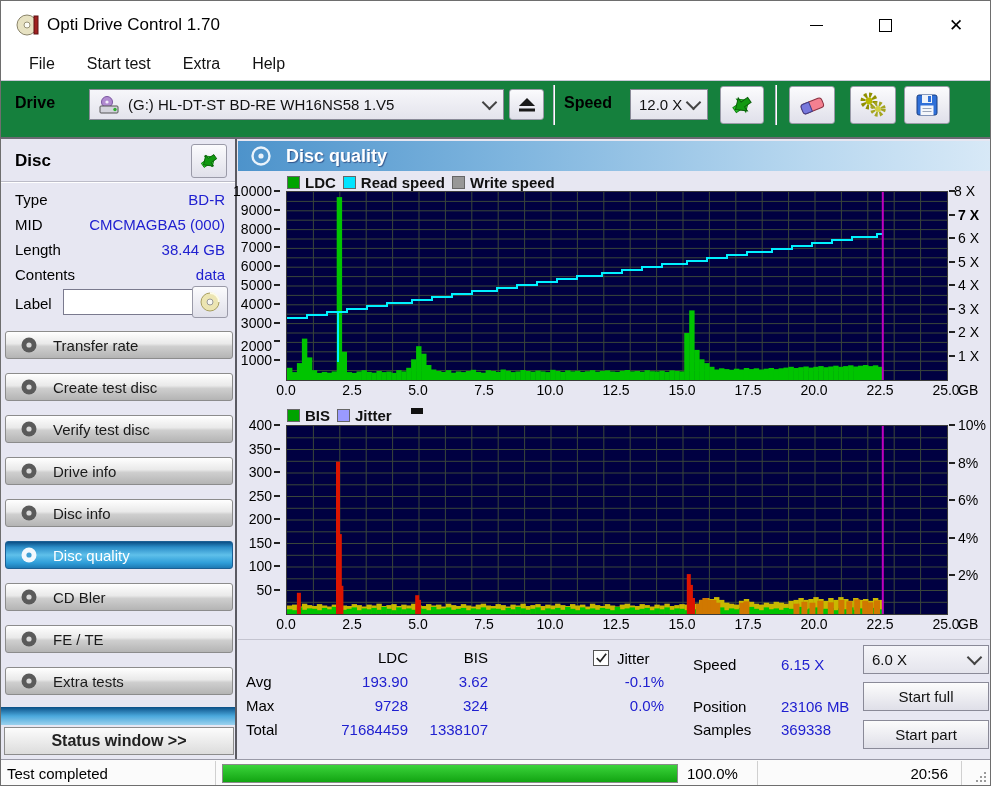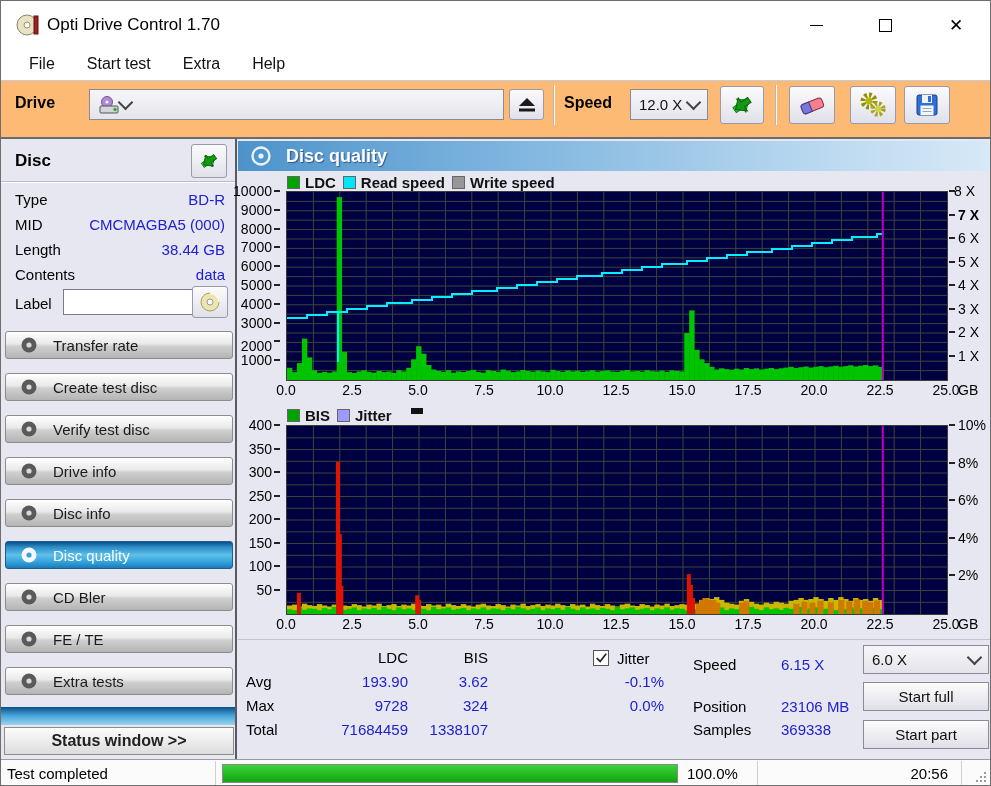--- a/index.html
+++ b/index.html
@@ -7,21 +7,21 @@
   .abs{position:absolute;}
   
   .titlebar{left:0;top:0;width:100%;height:48px;background:#ffffff;}
   .title-text{left:46px;top:14px;font-size:17px;color:#000;}
   .winbtn{top:12px;width:34px;height:24px;display:flex;align-items:center;justify-content:center;cursor:pointer;}
   
   .menubar{left:0;top:48px;width:100%;height:30px;background:#ffffff;display:flex;align-items:center;gap:0;}
   .menu-item{padding:0 16px;font-size:16px;color:#111;cursor:pointer;}
   .menu-item:first-child{padding-left:28px;}
   
-  .toolbar{left:0;top:79px;width:100%;height:59px;background:#fdba74;border-top:1px solid #c9c9d8;border-bottom:2px solid #6a6a72;box-sizing:border-box;padding-left:20px;}
+  .toolbar{left:0;top:79px;width:100%;height:59px;background:#15803d;border-top:1px solid #c9c9d8;border-bottom:2px solid #6a6a72;box-sizing:border-box;padding-left:20px;}
   .tb-label{font-size:16px;font-weight:bold;color:#000;}
   .combo{background:linear-gradient(180deg,#f6f6fa,#e4e4ec);border:1px solid #8a8a98;display:flex;align-items:center;box-sizing:border-box;}
   .combo .txt{font-size:15px;color:#111;white-space:nowrap;overflow:hidden;}
   .tbtn{background:linear-gradient(180deg,#fbfbfd,#e0e0ea);border:1px solid #9a9aa8;border-radius:3px;display:flex;align-items:center;justify-content:center;cursor:pointer;box-sizing:border-box;}
   .vsep{width:1px;background:#b4b4c4;box-shadow:1px 0 0 #fff;}
   .chev{width:9px;height:9px;border-right:2px solid #444;border-bottom:2px solid #444;transform:rotate(45deg);margin-top:-4px;}
   
   .sidebar{left:0;top:138px;width:236px;height:620px;background:#e7e7f2;border-right:2px solid #5a5a62;box-sizing:border-box;}
   .disc-header{left:0;top:2px;width:234px;height:40px;border-bottom:1px solid #bcbcc8;box-shadow:0 1px 0 #fff;}
   .disc-title{left:14px;top:10px;font-size:17px;font-weight:bold;color:#000;}
@@ -86,20 +86,21 @@
 
   <div class="abs toolbar">
     <span class="abs tb-label" style="left:14px;top:13px">Drive</span>
     <div class="abs combo" style="left:88px;top:8px;width:415px;height:31px;padding:0 8px">
       <svg width="22" height="22" viewBox="0 0 22 22">
         <circle cx="9" cy="8" r="5.5" fill="#b08ad0" stroke="#7a55a0"></circle>
         <circle cx="9" cy="8" r="1.6" fill="#f2ecfa"></circle>
         <rect x="2" y="12" width="18" height="7" rx="1" fill="#d4d4dc" stroke="#555"></rect>
         <circle cx="17" cy="15.5" r="1.7" fill="#2faf2f"></circle>
       </svg>
+      <span class="txt" style="margin-left:8px;flex:1">(G:)  HL-DT-ST BD-RE  WH16NS58 1.V5</span>
       <div class="chev"></div>
     </div>
     <div class="abs tbtn" style="left:508px;top:8px;width:35px;height:31px">
       <svg width="20" height="16" viewBox="0 0 20 16">
         <polygon points="10,1 18,9 2,9" fill="#1a1a1a"></polygon>
         <rect x="2" y="11.5" width="16" height="3" fill="#1a1a1a"></rect>
       </svg>
     </div>
     <div class="abs vsep" style="left:552px;top:4px;height:40px"></div>
     <span class="abs tb-label" style="left:563px;top:13px">Speed</span>

